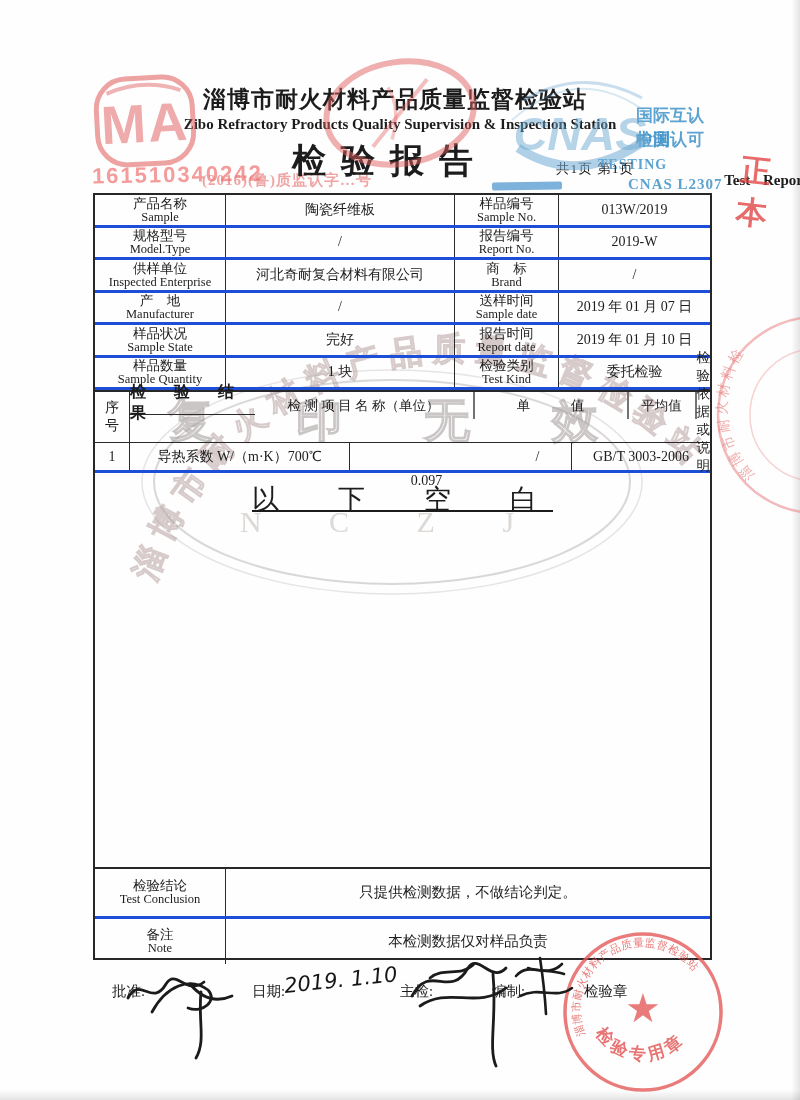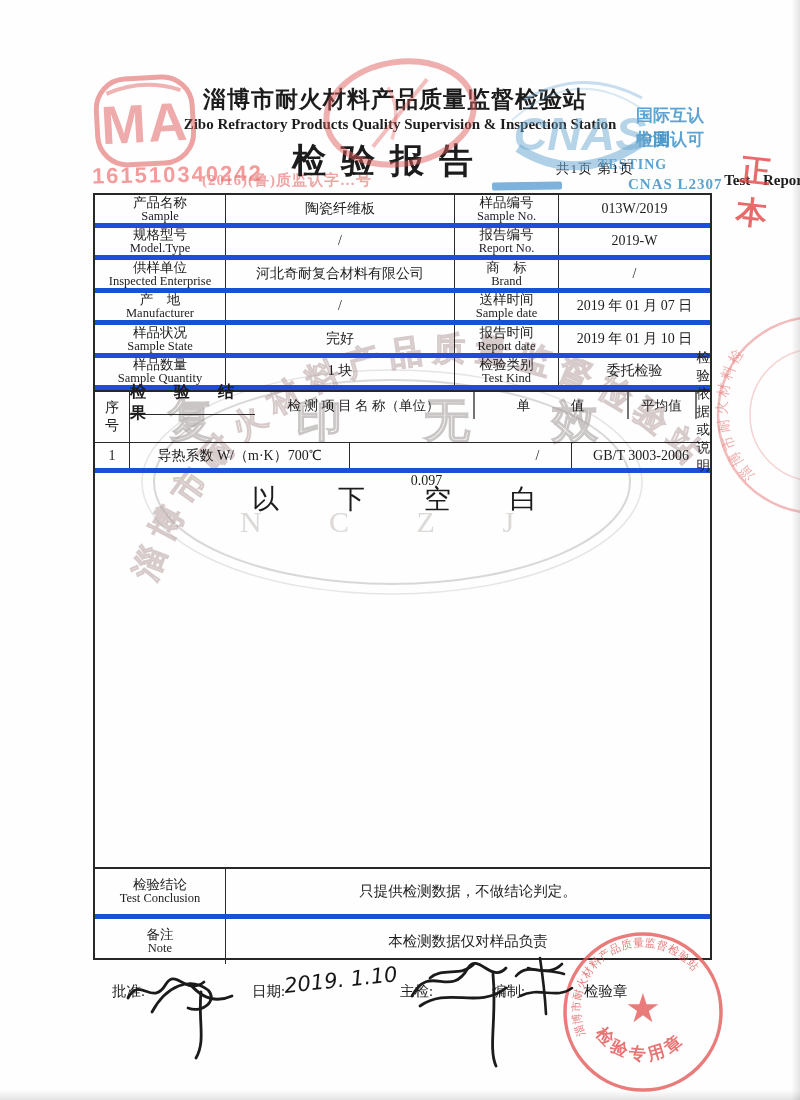--- a/index.html
+++ b/index.html
@@ -28,40 +28,40 @@
   
   .cnas-lines{z-index:2;color:rgba(63,147,201,0.85);font-weight:bold;}
   .cnas-l1{left:636px;top:80px;font-size:17px;margin-top:48px;}
   .cnas-l2{left:636px;top:104px;font-size:17px;}
   .cnas-l3{left:636px;top:128px;font-size:17px;}
   .cnas-l4{left:598px;top:157px;font-size:14px;letter-spacing:1px;}
   .cnas-l5{left:628px;top:176px;font-size:15px;letter-spacing:1px;}
 
   
   .doc-table{left:93px;top:193px;width:619px;height:767px;border:2px solid #272727;box-sizing:border-box;z-index:3;background:transparent;}
-  .t-row{display:flex;width:100%;box-sizing:border-box;border-bottom:5px solid #1d4ed8;}
+  .t-row{display:flex;width:100%;box-sizing:border-box;border-bottom:3px solid #1d4ed8;}
   .t-cell{box-sizing:border-box;border-right:1px solid #2a2a2a;display:flex;flex-direction:column;align-items:center;justify-content:center;text-align:center;overflow:hidden;}
   .t-cell.last{border-right:none;}
   .info-row{height:32.5px;}
   .ca{width:131px;} .cb{width:229px;} .cc{width:104px;} .cd{width:151px;flex:1;}
   .lbl-cn{font-size:13.5px;line-height:1.12;}
   .lbl-en{font-size:12.5px;line-height:1.05;}
   .val{font-size:14px;}
   .res-top{border-top:2px solid #272727;height:50px;border-bottom:1px solid #2a2a2a;display:flex;}
   .seq-cell{width:35px;box-sizing:border-box;border-right:1px solid #2a2a2a;display:flex;flex-direction:column;align-items:center;justify-content:center;font-size:14px;line-height:1.3;}
   .res-right{flex:1;display:flex;flex-direction:row;}
   .res-title{height:23px;box-sizing:border-box;border-bottom:1px solid #2a2a2a;display:flex;align-items:center;justify-content:center;font-size:16px;font-weight:bold;letter-spacing:6px;}
   .res-cols{height:27px;display:flex;}
   .rc{box-sizing:border-box;border-right:2px solid #737373;display:flex;align-items:center;justify-content:center;font-size:13.5px;}
   .rc1{width:220px;} .rc2{width:154px;} .rc3{width:68px;} .rc4{flex:1;border-right:none;margin-top:12px;}
   .data-row{height:30px;align-items:stretch;}
   .dc{box-sizing:border-box;border-right:1px solid #2a2a2a;display:flex;align-items:center;justify-content:center;font-size:14px;}
   .dc0{width:35px;} .dc1{width:220px;} .dc2{width:154px;margin-top:38px;} .dc3{width:68px;} .dc4{flex:1;border-right:none;}
   .blank-row{height:394px;display:flex;justify-content:center;align-items:flex-start;border-bottom:2px solid #272727;}
-  .blank-text{margin-top:8px;font-size:27px;letter-spacing:16px;}
+  .blank-text{margin-top:8px;font-size:27px;letter-spacing:16px;text-decoration:underline;}
   .concl-row{height:50px;}
   .note-row{height:45px;border-bottom:none;}
   .wide-val{font-size:14.5px;}
 
   
   .sig-label{font-size:14.5px;z-index:6;}
   .sig-approve{left:112px;top:982px;}
   .sig-date{left:252px;top:982px;}
   .sig-chief{left:384px;top:982px;margin-left:16px;}
   .sig-prepared{left:492px;top:982px;}

